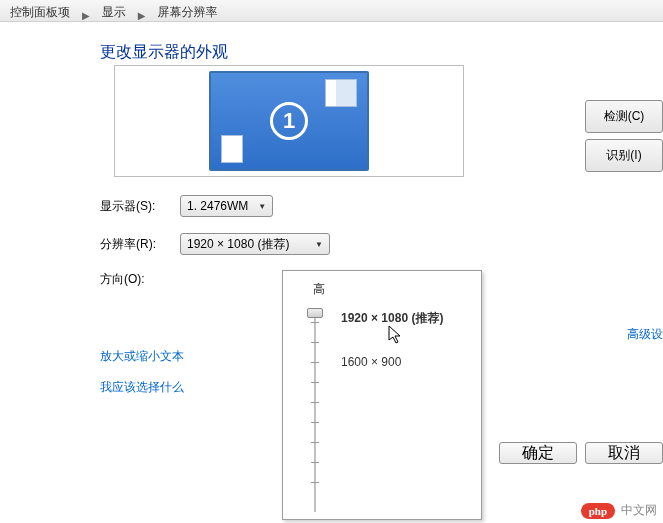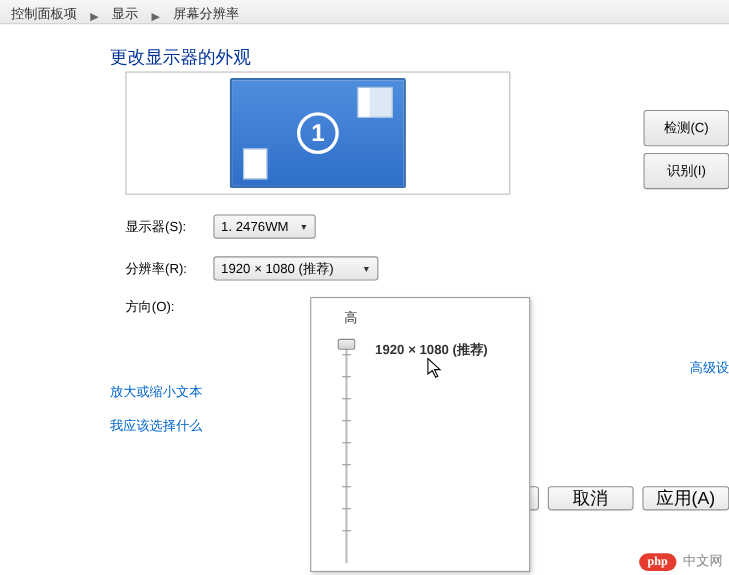--- a/index.html
+++ b/index.html
@@ -118,21 +118,21 @@
       border: 1px solid #8e8e8e;
       border-radius: 3px;
       font-size: 12px;
       cursor: pointer;
       padding: 0 10px;
     }
     .form-row {
       display: flex;
       align-items: center;
       margin-bottom: 16px;
-      margin-left: 14px;
+      margin-left: 0;
     }
     .form-label {
       width: 80px;
       color: #000;
     }
     .win-select {
       height: 22px;
       background: linear-gradient(to bottom, #f8f8f8, #e5e5e5);
       border: 1px solid #8e8e8e;
       border-radius: 3px;
@@ -330,21 +330,20 @@
     <span class="link">放大或缩小文本</span>
     <span class="link">我应该选择什么</span>
   </div>
 </div>
 
 <span class="adv-link">高级设</span>
 
 <div class="bottom-buttons">
   <button class="win-btn-large">确定</button>
   <button class="win-btn-large">取消</button>
-  <button class="win-btn-large">应用(A)</button>
 </div>
 
 <div class="dropdown-panel">
   <div class="slider-label-top">高</div>
   <div class="slider-area">
     <div class="slider-track">
       <div class="slider-rail"></div>
       <div class="slider-tick" style="top:20px"></div>
       <div class="slider-tick" style="top:40px"></div>
       <div class="slider-tick" style="top:60px"></div>
@@ -352,20 +351,21 @@
       <div class="slider-tick" style="top:100px"></div>
       <div class="slider-tick" style="top:120px"></div>
       <div class="slider-tick" style="top:140px"></div>
       <div class="slider-tick" style="top:160px"></div>
       <div class="slider-tick" style="top:180px"></div>
       <div class="slider-thumb"></div>
     </div>
     <div class="slider-options">
       <div class="slider-opt bold">1920 × 1080 (推荐)</div>
       <div class="slider-opt-gap"></div>
+      <div class="slider-opt">1600 × 900</div>
     </div>
   </div>
 </div>
 
 <div class="cursor-arrow">
   <svg width="16" height="20" viewBox="0 0 16 20">
     <path d="M1 1 L1 15 L5 12 L8 18 L10 17 L7 11 L12 11 Z" fill="#fff" stroke="#000" stroke-width="1"></path>
   </svg>
 </div>
 

